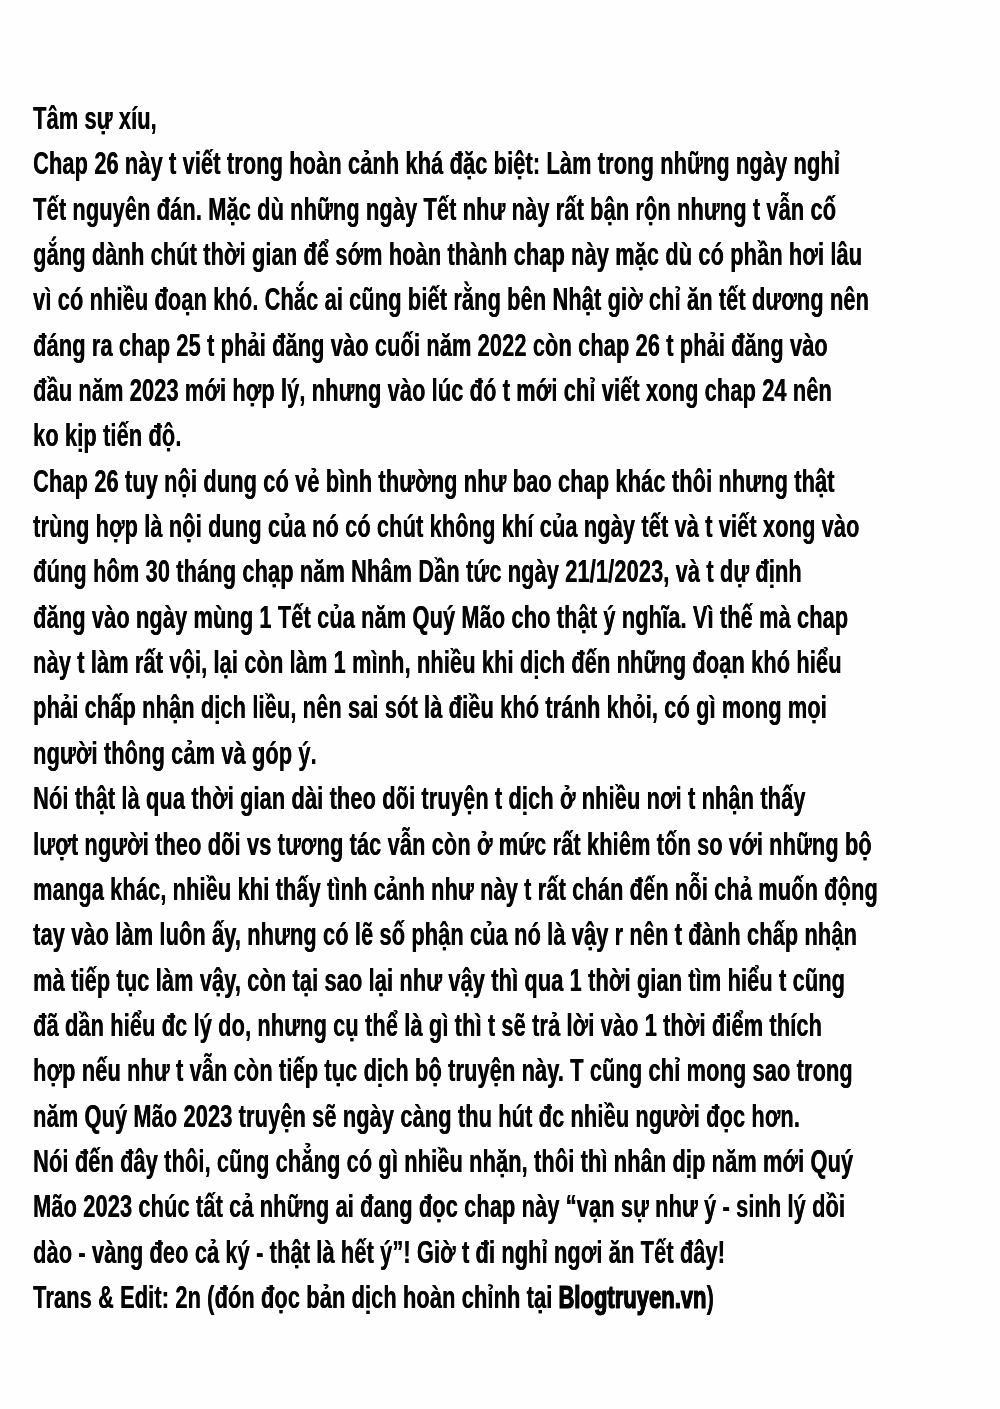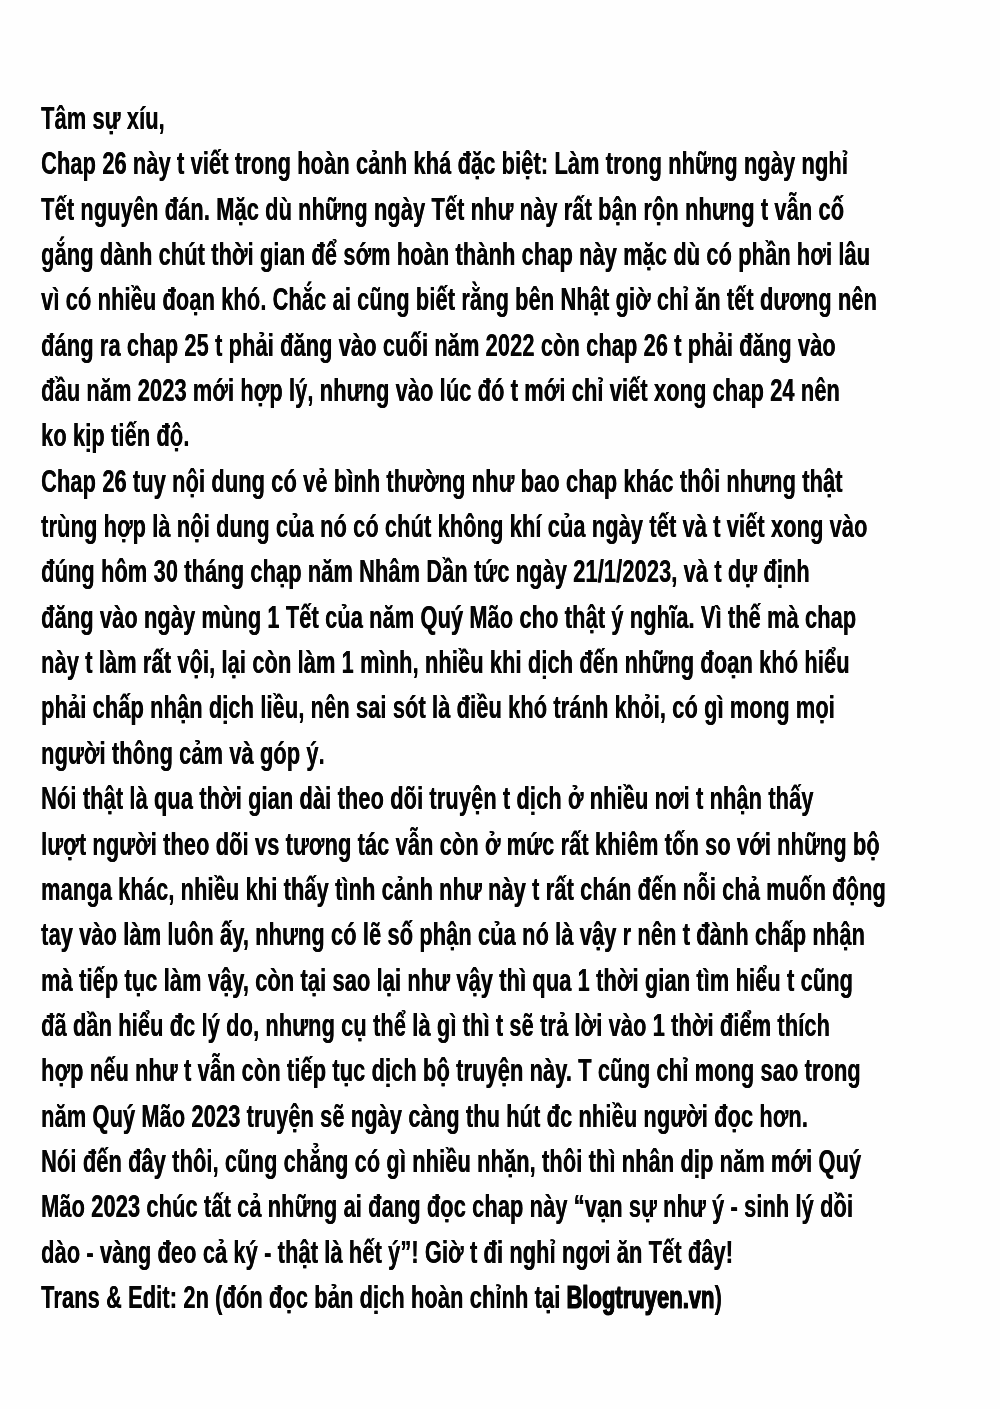--- a/index.html
+++ b/index.html
@@ -10,21 +10,21 @@
   .page {
     position: relative;
     width: 1000px;
     height: 1409px;
     background: #fefefe;
     overflow: hidden;
     font-family: "Liberation Sans", "DejaVu Sans", sans-serif;
   }
   .text-block {
     position: absolute;
-    left: 41px;
+    left: 33px;
     top: 96px;
     width: 950px;
   }
   .line {
     height: 45.35px;
     line-height: 45.35px;
     font-size: 32px;
     font-weight: 700;
     color: #050505;
     white-space: nowrap;

